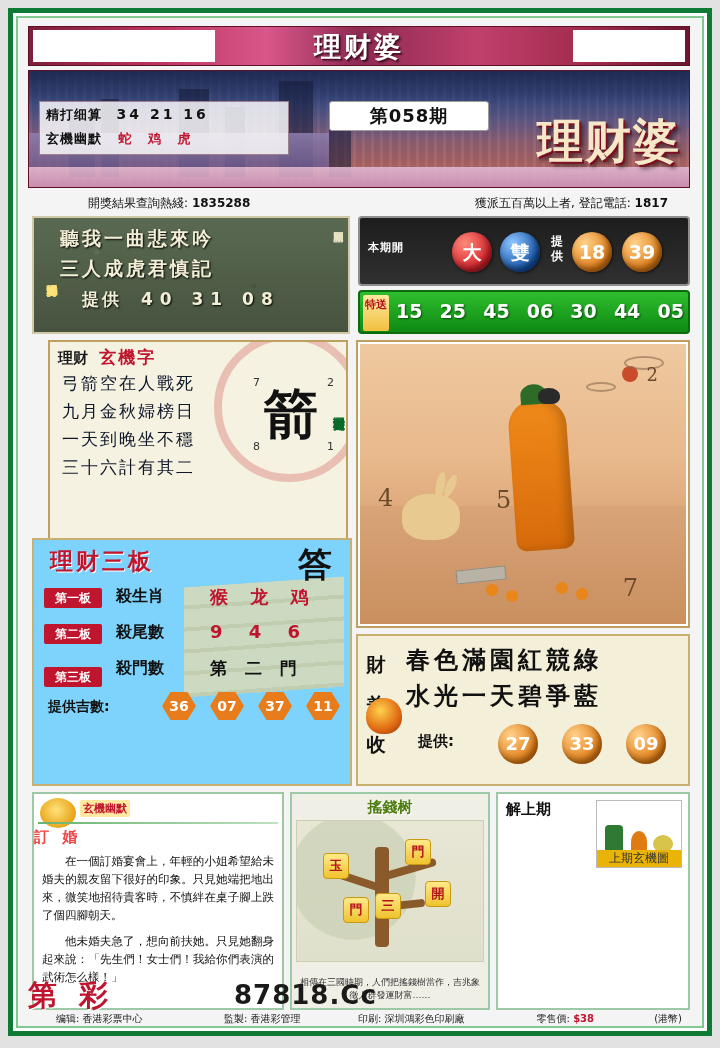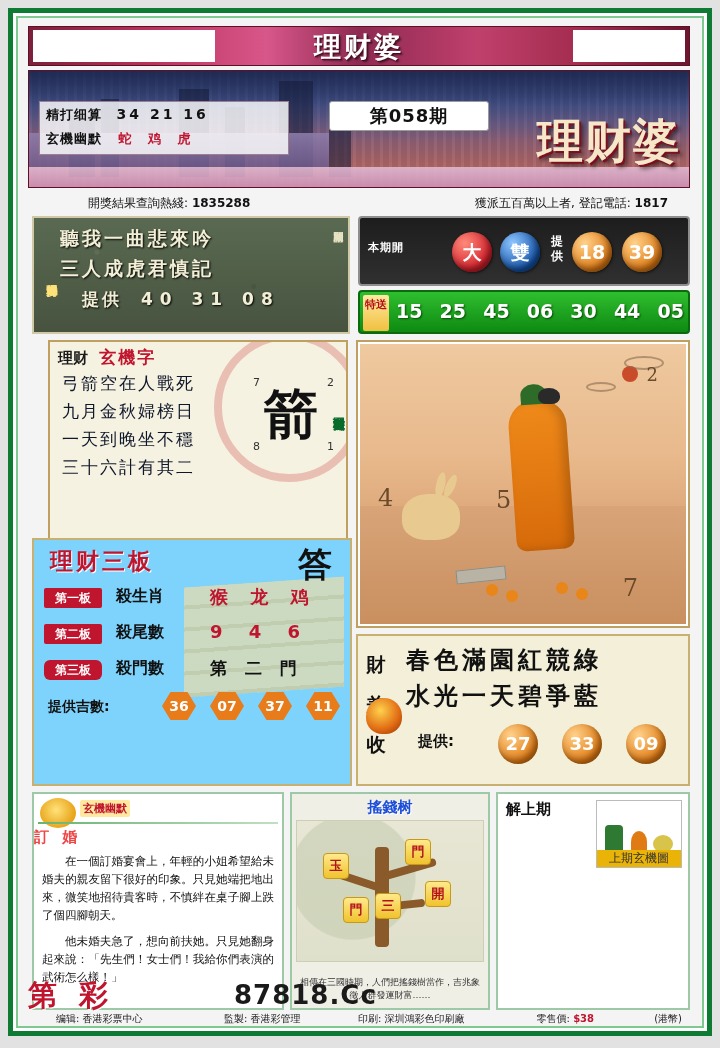--- a/index.html
+++ b/index.html
@@ -308,21 +308,21 @@
     transform:skewY(-4deg);
     opacity:.75;
   }
   .rowlab {
     position:absolute; left:10px; width:58px; height:20px;
     background:#c0152e; color:#fff; font-size:12px; font-weight:bold;
     text-align:center; line-height:20px; border-radius:2px;
   }
   .rowlab.r1 { top:48px; }
   .rowlab.r2 { top:84px; }
-  .rowlab.r3 { top:120px;border-radius:6px; }
+  .rowlab.r3 { top:127px; }
   .rowkey {
     position:absolute; left:82px; font-size:16px; color:#111; font-weight:bold;
   }
   .rowkey.r1 { top:46px; }
   .rowkey.r2 { top:82px; }
   .rowkey.r3 { top:118px; }
   .rowval {
     position:absolute; left:176px; font-size:18px; font-weight:bold; color:#c0152e;
     letter-spacing:8px;
   }
@@ -403,21 +403,21 @@
     font-size:15px; font-weight:bold; color:#ef4444; letter-spacing:4px;
   }
   .p-left .body {
     position:absolute; left:8px; right:8px; top:58px;
     font-size:11.5px; line-height:18px; color:#111; text-align:justify;
   }
   .p-left .body p { margin:0 0 8px 0; text-indent:2em; }
 
   .p-mid .hdr {
     position:absolute; left:0; right:0; top:4px; text-align:center;
-    font-size:15px; font-weight:bold; color:#1d4ed8;
+    font-size:15px; font-weight:bold; color:#4d7c0f;
     text-shadow:1px 1px 0 #fff;
   }
   .p-mid .map {
     position:absolute; left:4px; top:26px; right:4px; bottom:46px;
     background:
       radial-gradient(circle at 30% 40%, rgba(190,200,170,.5) 0 40%, transparent 41%),
       linear-gradient(180deg,#e8e6d4,#dfe0cc);
     border:1px solid #cfcdb6;
     overflow:hidden;
   }

